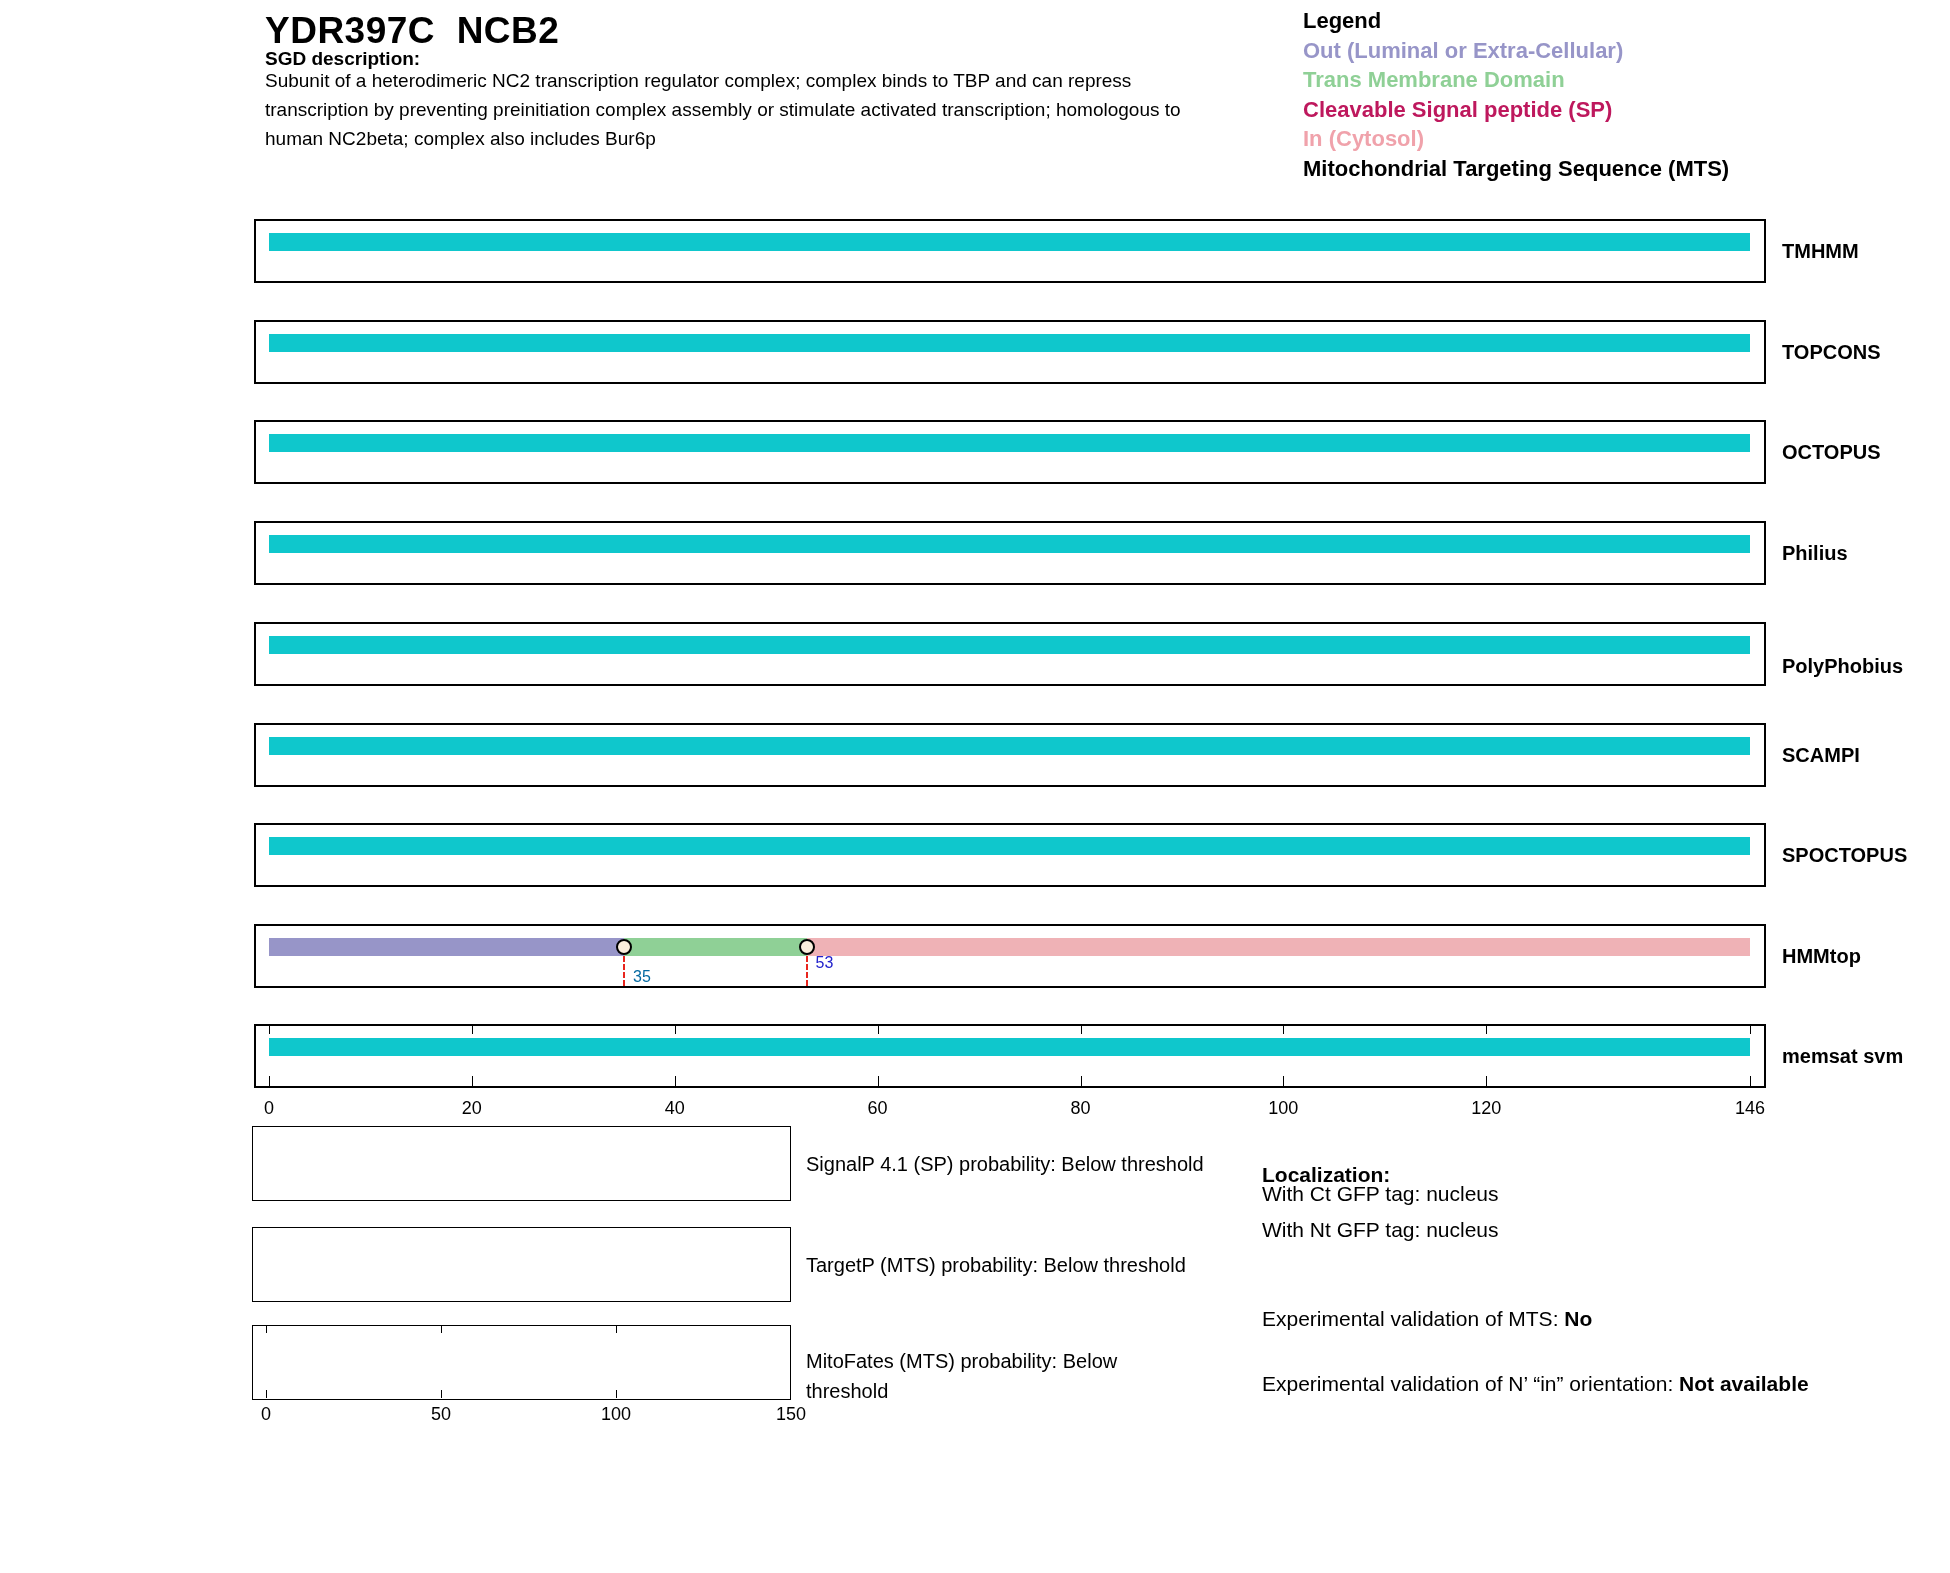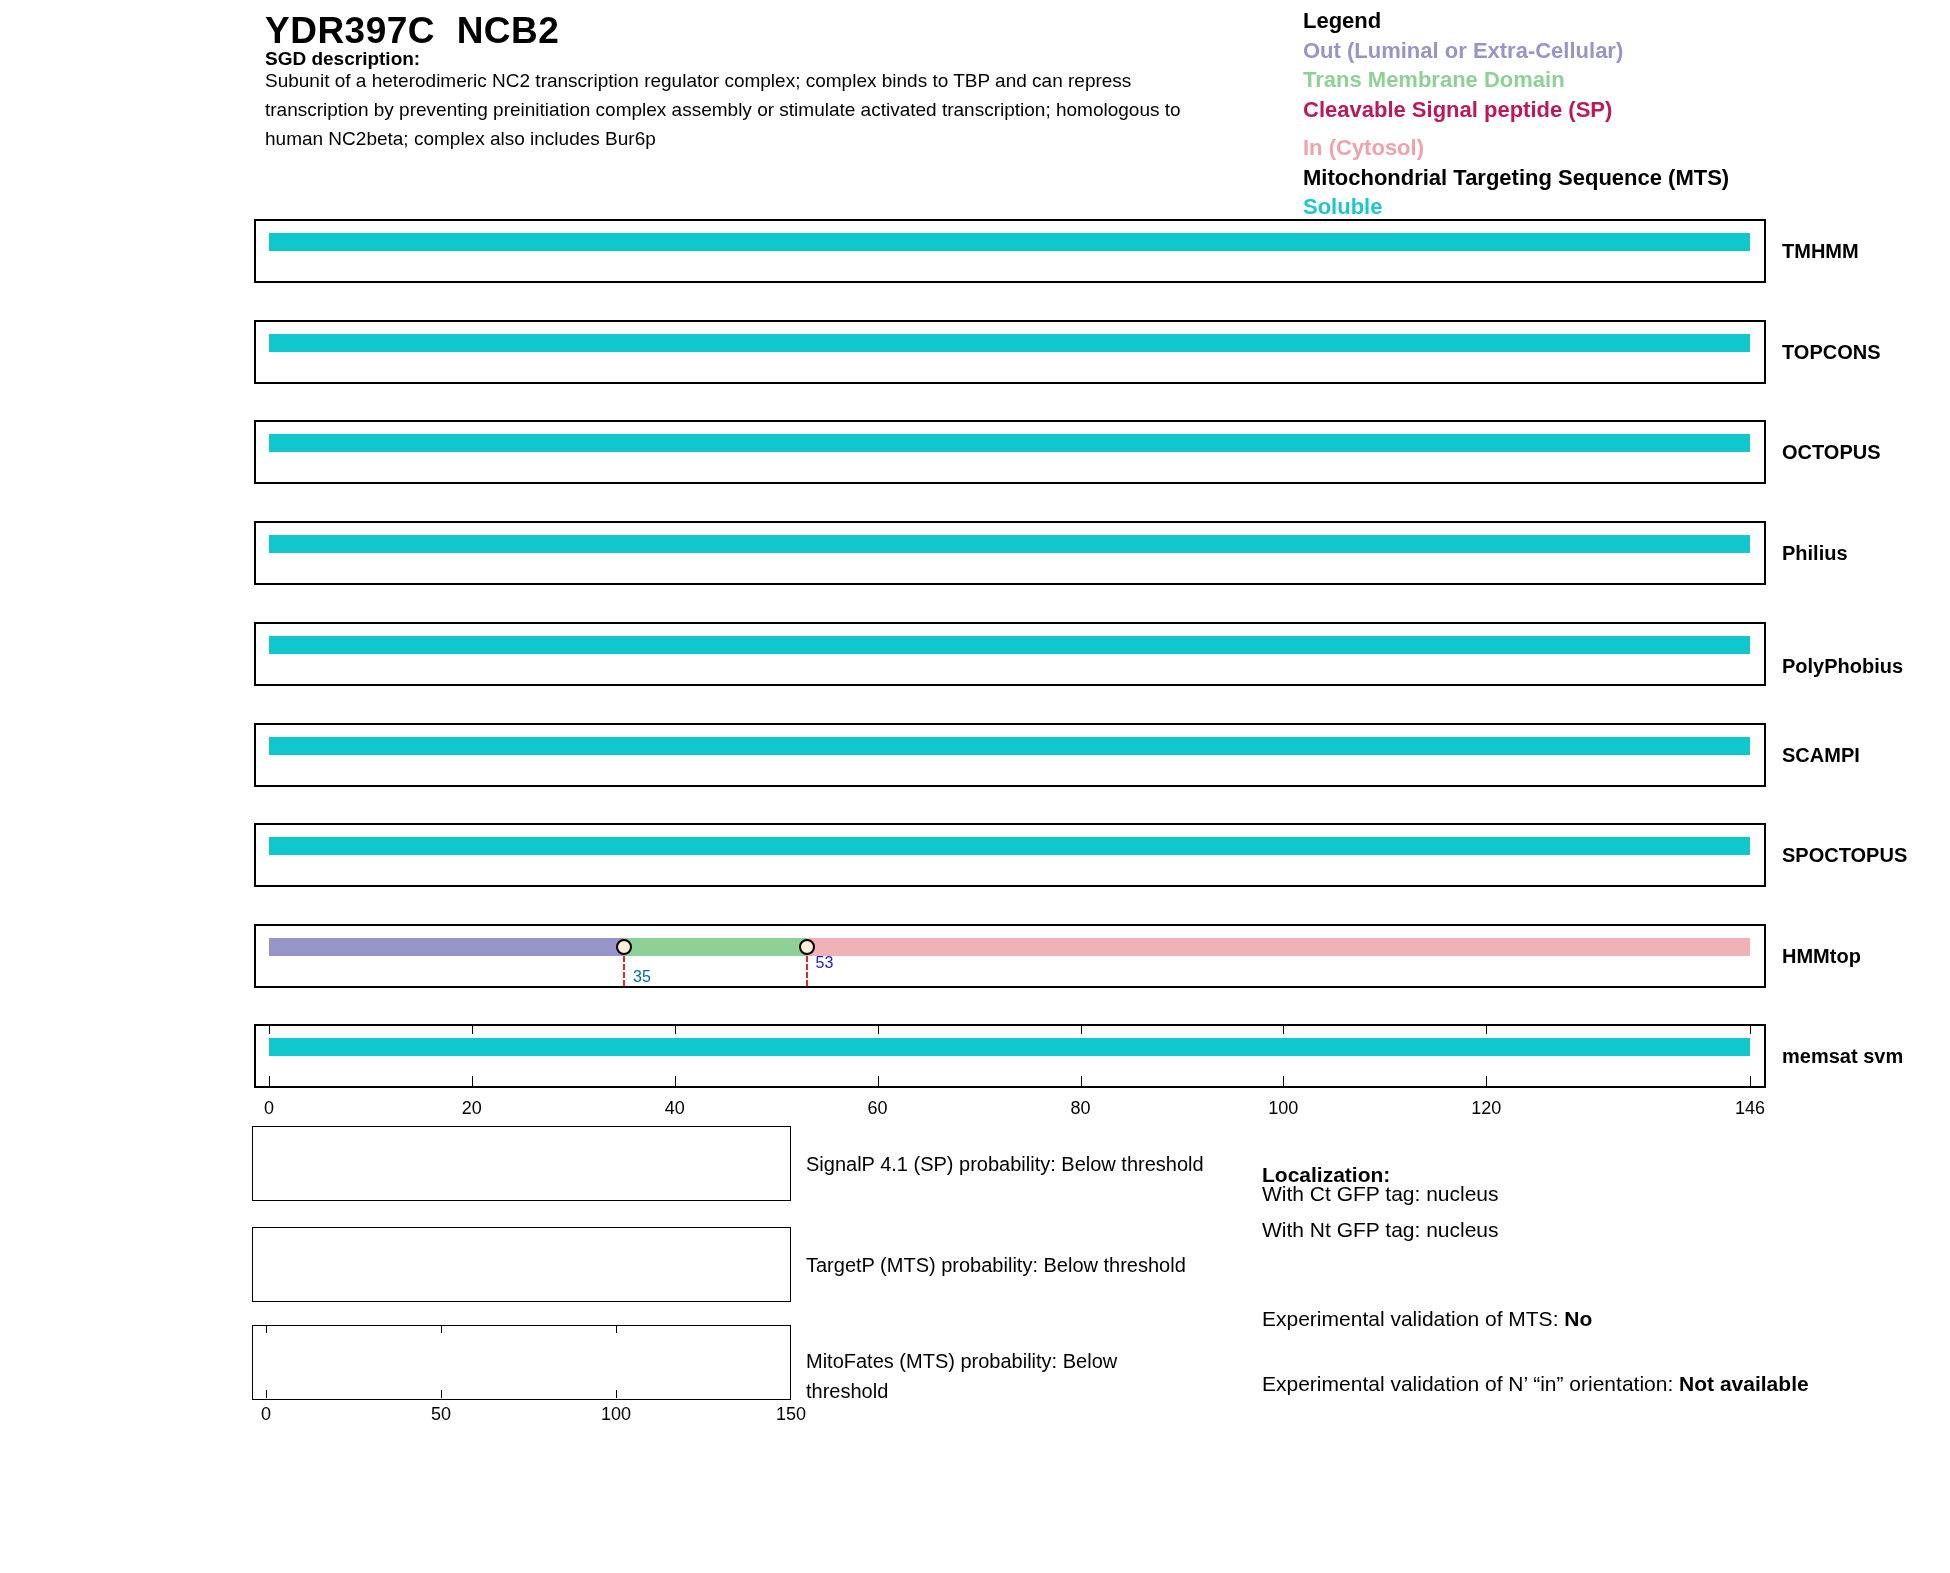--- a/index.html
+++ b/index.html
@@ -39,23 +39,22 @@
     <div>Subunit of a heterodimeric NC2 transcription regulator complex; complex binds to TBP and can repress</div>
     <div>transcription by preventing preinitiation complex assembly or stimulate activated transcription; homologous to</div>
     <div>human NC2beta; complex also includes Bur6p</div>
   </div>
 
   <div class="abs legend" style="left:1303px;top:6px;">
     <div class="legend-title">Legend</div>
     <div class="legend-item" style="color: rgb(151, 149, 200);">Out (Luminal or Extra-Cellular)</div>
     <div class="legend-item" style="color: rgb(143, 208, 150);">Trans Membrane Domain</div>
     <div class="legend-item" style="color: #be185d;">Cleavable Signal peptide (SP)</div>
-    <div class="legend-item" style="color: rgb(240, 162, 171); margin-top: 9px;">In (Cytosol)</div>
+    <div class="legend-item" style="color: rgb(240, 162, 171);">In (Cytosol)</div>
     <div class="legend-item" style="color: #000000; text-align: right;">Mitochondrial Targeting Sequence (MTS)</div>
-    <div class="legend-item" style="color: rgb(31, 198, 206);">Soluble</div>
   </div>
 
   <div id="tracks">
       <div class="abs track-box" style="left: 254px; top: 219px; width: 1512px; height: 64px;"></div>
       <div class="abs seg" style="left: 269px; top: 233px; width: 1481px; height: 18px; background: rgb(15, 199, 204);"></div>
       <div class="abs track-label" style="left: 1782px; top: 251px;">TMHMM</div>
       <div class="abs track-box" style="left: 254px; top: 320px; width: 1512px; height: 64px;"></div>
       <div class="abs seg" style="left: 269px; top: 334px; width: 1481px; height: 18px; background: rgb(15, 199, 204);"></div>
       <div class="abs track-label" style="left: 1782px; top: 352px;">TOPCONS</div>
       <div class="abs track-box" style="left: 254px; top: 420px; width: 1512px; height: 64px;"></div>

